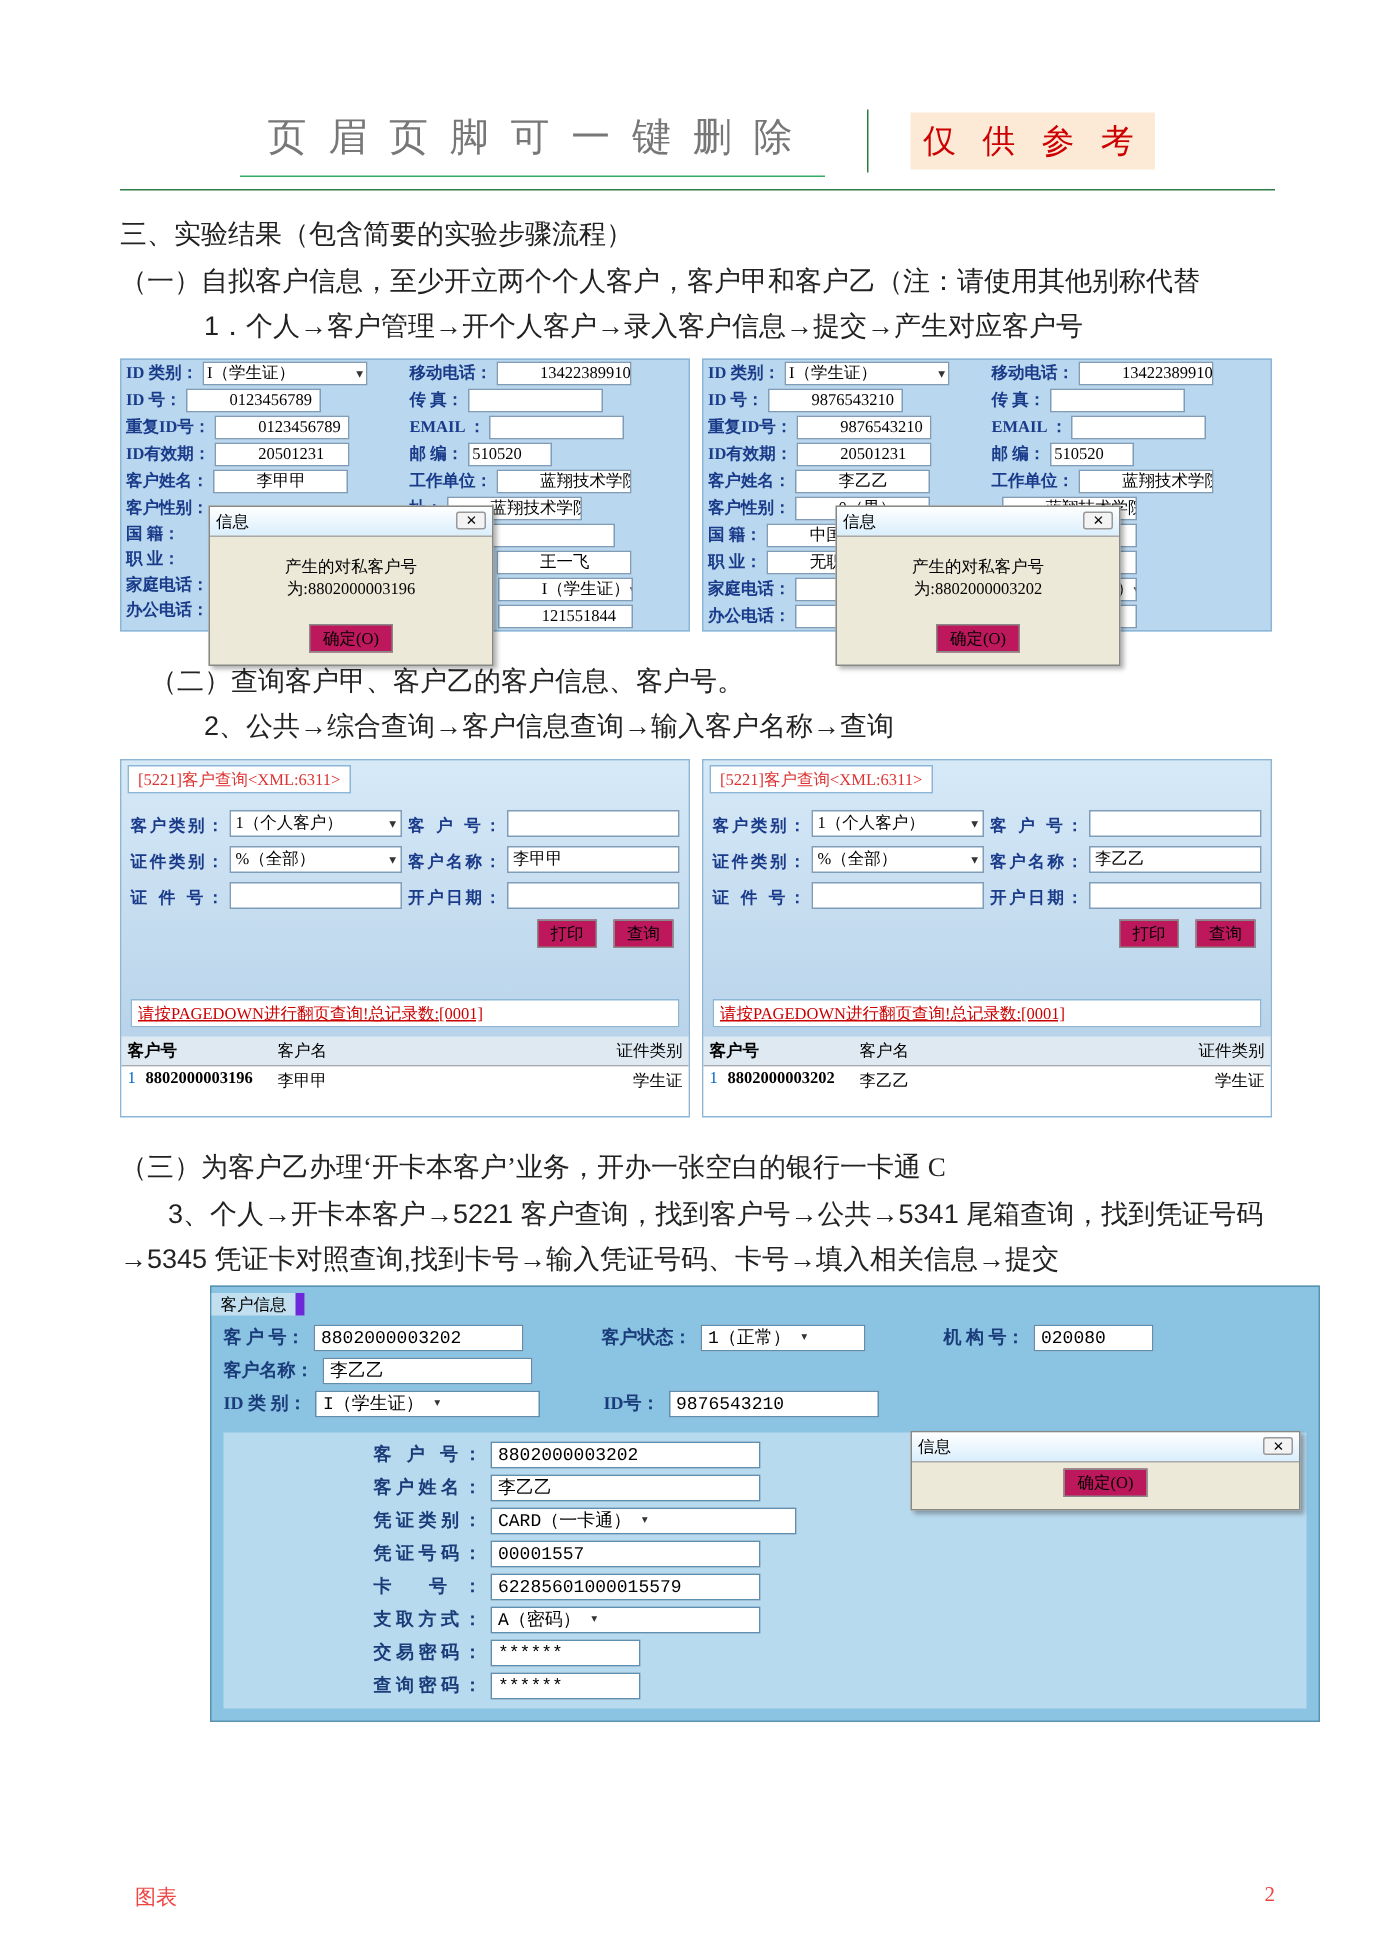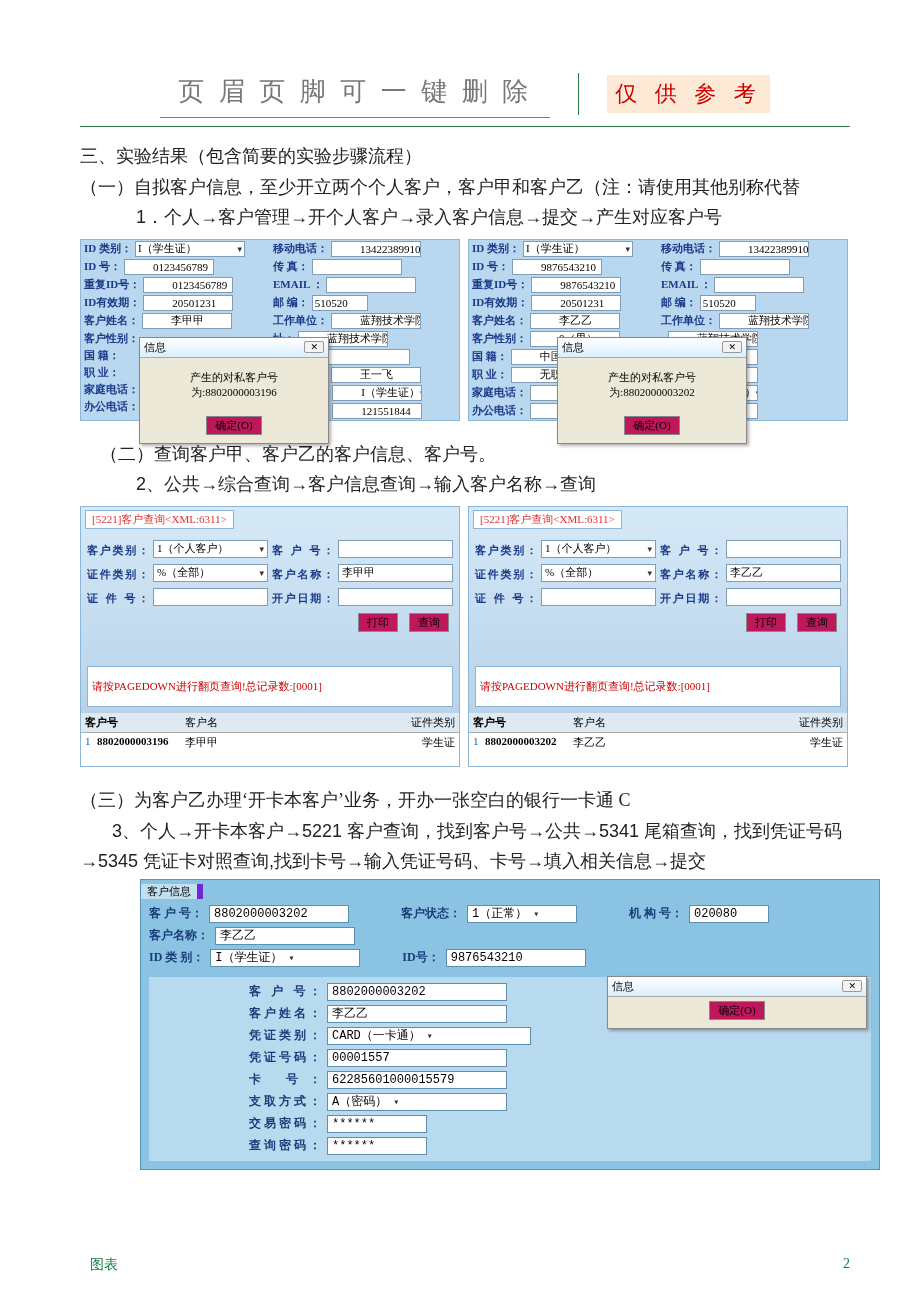--- a/index.html
+++ b/index.html
@@ -34,36 +34,36 @@
   .dbody { padding: 12px 8px; text-align: center; font-size:11px; }
   .dbtn { text-align: center; padding: 4px 0 8px; }
   .btn { background: #be185d; border: 1px solid #888; padding: 1px 8px; font-size: 11px; font-family: "SimSun"; }
   
   .qpanel { background: linear-gradient(#d6e9f7,#b0cde6); border:1px solid #8cb5d6; font-size:11px; position:relative; width:380px; }
   .tab { background:#fff; border:1px solid #8cb5d6; display:inline-block; padding:1px 6px; margin:3px 0 0 4px; font-size:11px; color:#d33; }
   .qrow { display:flex; align-items:flex-end; gap:4px; padding:3px 6px; }
   .qlbl { color:#1a3a8a; font-weight:bold; width:62px; text-align:justify; text-align-last:justify; }
   .qfld { background:#fff; border:1px solid #7f9db9; height:18px; flex:1; display:inline-flex; align-items:center; padding:0 3px; font-size:11px; }
   .qbtns { text-align:right; padding:4px 10px 8px; }
-  .resbar { background:#fff; border:1px solid #8cb5d6; margin:6px; padding:12px 4px; color:#c00; font-size:11px; }
+  .resbar { background:#fff; border:1px solid #8cb5d6; margin:6px; padding:1px 4px; color:#c00; font-size:11px;text-decoration:underline; }
   .thead { display:flex; background:#dfe9f1; font-size:11px; border-bottom:1px solid #aaa; }
   .thead span, .trow span { padding:2px 4px; }
   .trow { display:flex; background:#fff; font-size:11px; }
   .c1{width:100px;font-weight:bold;} .c2{flex:1;} .c3{width:70px; text-align:right;}
   
   .card { background:#8bc3e3; border:1px solid #5a92b2; font-size:12px; padding:4px 8px 8px; position:relative; width:740px; margin:2px 0 0 60px; }
   .ctitle { background:#c2dff0; padding:0 6px; display:inline-block; margin:-4px 0 4px -8px; border-right:6px solid #6d28d9; font-size:11px; }
   .crow { display:flex; align-items:center; gap:6px; padding:2px 0; }
   .clbl { color:#1a3d7a; font-weight:bold; }
   .cfld { background:#fff; border:1px solid #5f8fb0; height:18px; padding:0 4px; display:inline-flex; align-items:center; font-family:"Courier New",monospace; font-size:12px; color:#000; }
   .cdrop::after { content:"▾"; margin-left:6px; font-size:10px; color:#333;}
   .inner { background:#b8daef; margin-top:8px; padding:4px 0 4px 100px; }
   .inner .crow { padding:2px 0; }
   .inner .clbl { width:72px; text-align:justify; text-align-last:justify; }
-  .footer { position:absolute; bottom:28px; left:90px; right:70px; display:flex; justify-content:space-between; font-size:14px; color:#15803d; }
+  .footer { position:absolute; bottom:28px; left:90px; right:70px; display:flex; justify-content:space-between; font-size:14px; color:#ef4444; }
 </style>
 </head>
 <body>
 
 <div class="page">
   <div class="content">
 
     <div class="hdr-wrap">
       <div class="hdr">
         <span class="hdr-title">页 眉 页 脚 可 一 键 删 除</span>

